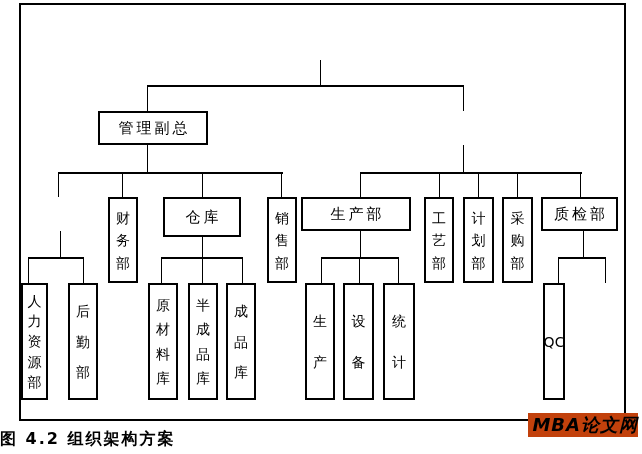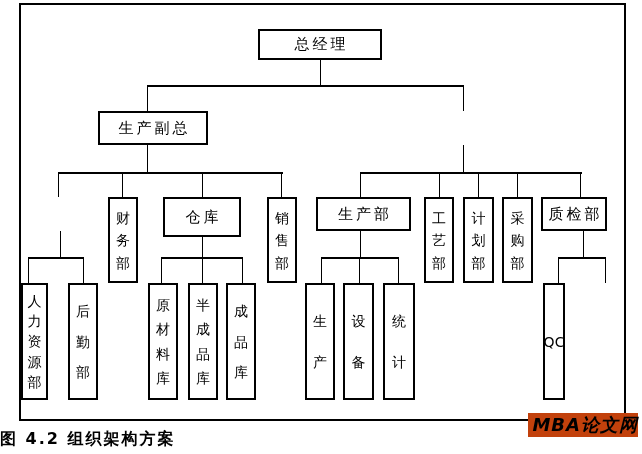--- a/index.html
+++ b/index.html
@@ -63,52 +63,51 @@
   <i class="ln" style="left:321px;top:257px;width:78px;height:2px"></i>
   <i class="ln" style="left:321px;top:257px;width:1px;height:26px"></i>
   <i class="ln" style="left:359px;top:257px;width:1px;height:26px"></i>
   <i class="ln" style="left:398px;top:257px;width:1px;height:26px"></i>
 
   <i class="ln" style="left:583px;top:231px;width:1px;height:26px"></i>
   <i class="ln" style="left:558px;top:257px;width:48px;height:2px"></i>
   <i class="ln" style="left:558px;top:257px;width:1px;height:26px"></i>
   <i class="ln" style="left:605px;top:257px;width:1px;height:26px"></i>
 
-  <div class="node h" style="left:258px;top:29px;width:124px;height:31px">总经理</div>
 
-  <div class="node h" style="left:98px;top:111px;width:110px;height:34px">生产副总</div>
+  <div class="node h" style="left:98px;top:111px;width:110px;height:34px">管理副总</div>
 
   <div class="node v vtext" style="left:108px;top:197px;width:30px;height:86px">
       <span>财</span>
       <span>务</span>
       <span>部</span>
     </div>
   <div class="node h" style="left:163px;top:197px;width:78px;height:40px">仓库</div>
   <div class="node v vtext" style="left:267px;top:197px;width:30px;height:86px">
       <span>销</span>
       <span>售</span>
       <span>部</span>
     </div>
-  <div class="node h" style="left:316px;top:197px;width:95px;height:34px">生产部</div>
+  <div class="node h" style="left:301px;top:197px;width:110px;height:34px">生产部</div>
   <div class="node v vtext" style="left:424px;top:197px;width:30px;height:86px">
       <span>工</span>
       <span>艺</span>
       <span>部</span>
     </div>
   <div class="node v vtext" style="left:463px;top:197px;width:31px;height:86px">
       <span>计</span>
       <span>划</span>
       <span>部</span>
     </div>
   <div class="node v vtext" style="left:502px;top:197px;width:31px;height:86px">
       <span>采</span>
       <span>购</span>
       <span>部</span>
     </div>
-  <div class="node h" style="left:541px;top:197px;width:66px;height:34px">质检部</div>
+  <div class="node h" style="left:541px;top:197px;width:77px;height:34px">质检部</div>
 
   <div class="node v vtext" style="left:21px;top:283px;width:27px;height:117px">
       <span>人</span>
       <span>力</span>
       <span>资</span>
       <span>源</span>
       <span>部</span>
     </div>
   <div class="node v vtext" style="left:68px;top:283px;width:30px;height:117px">
       <span>后</span>

